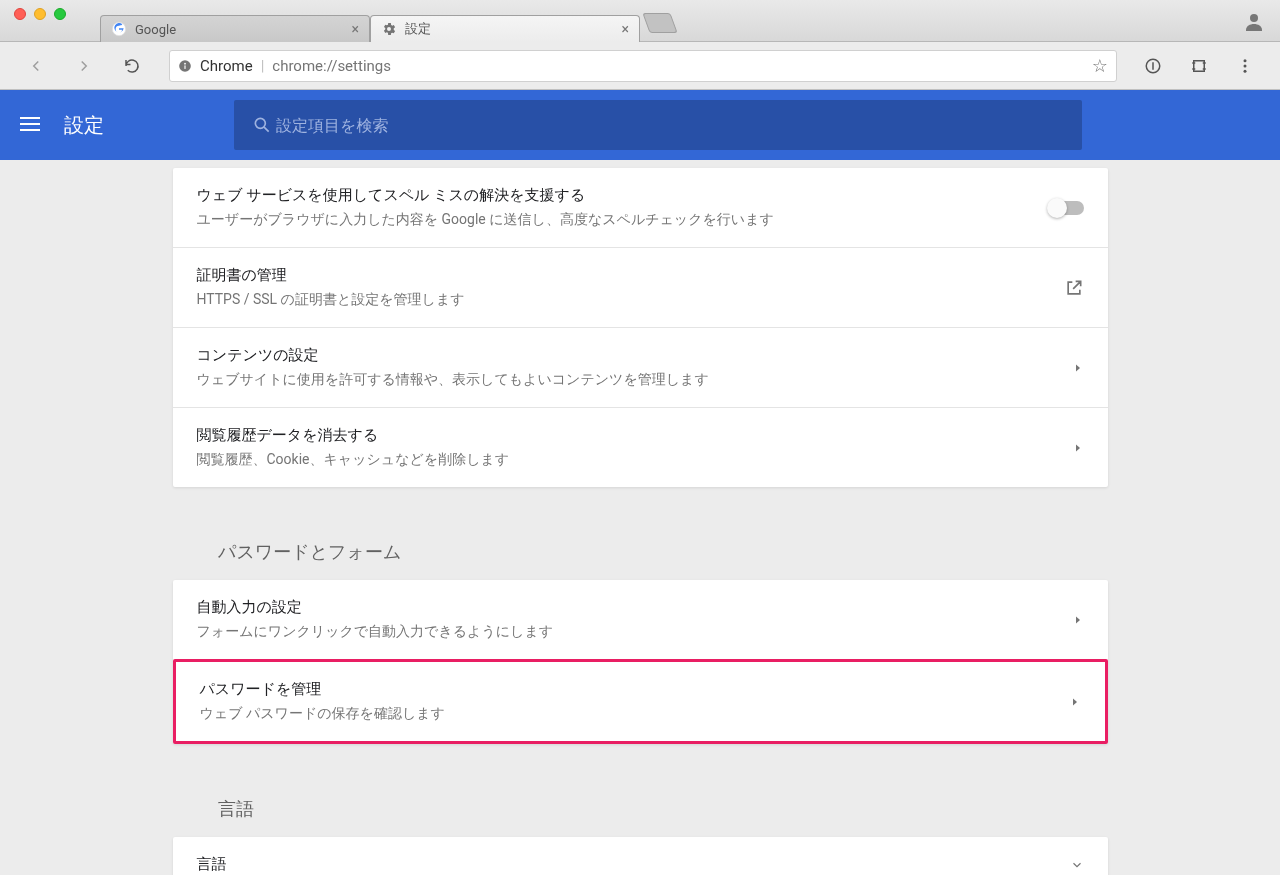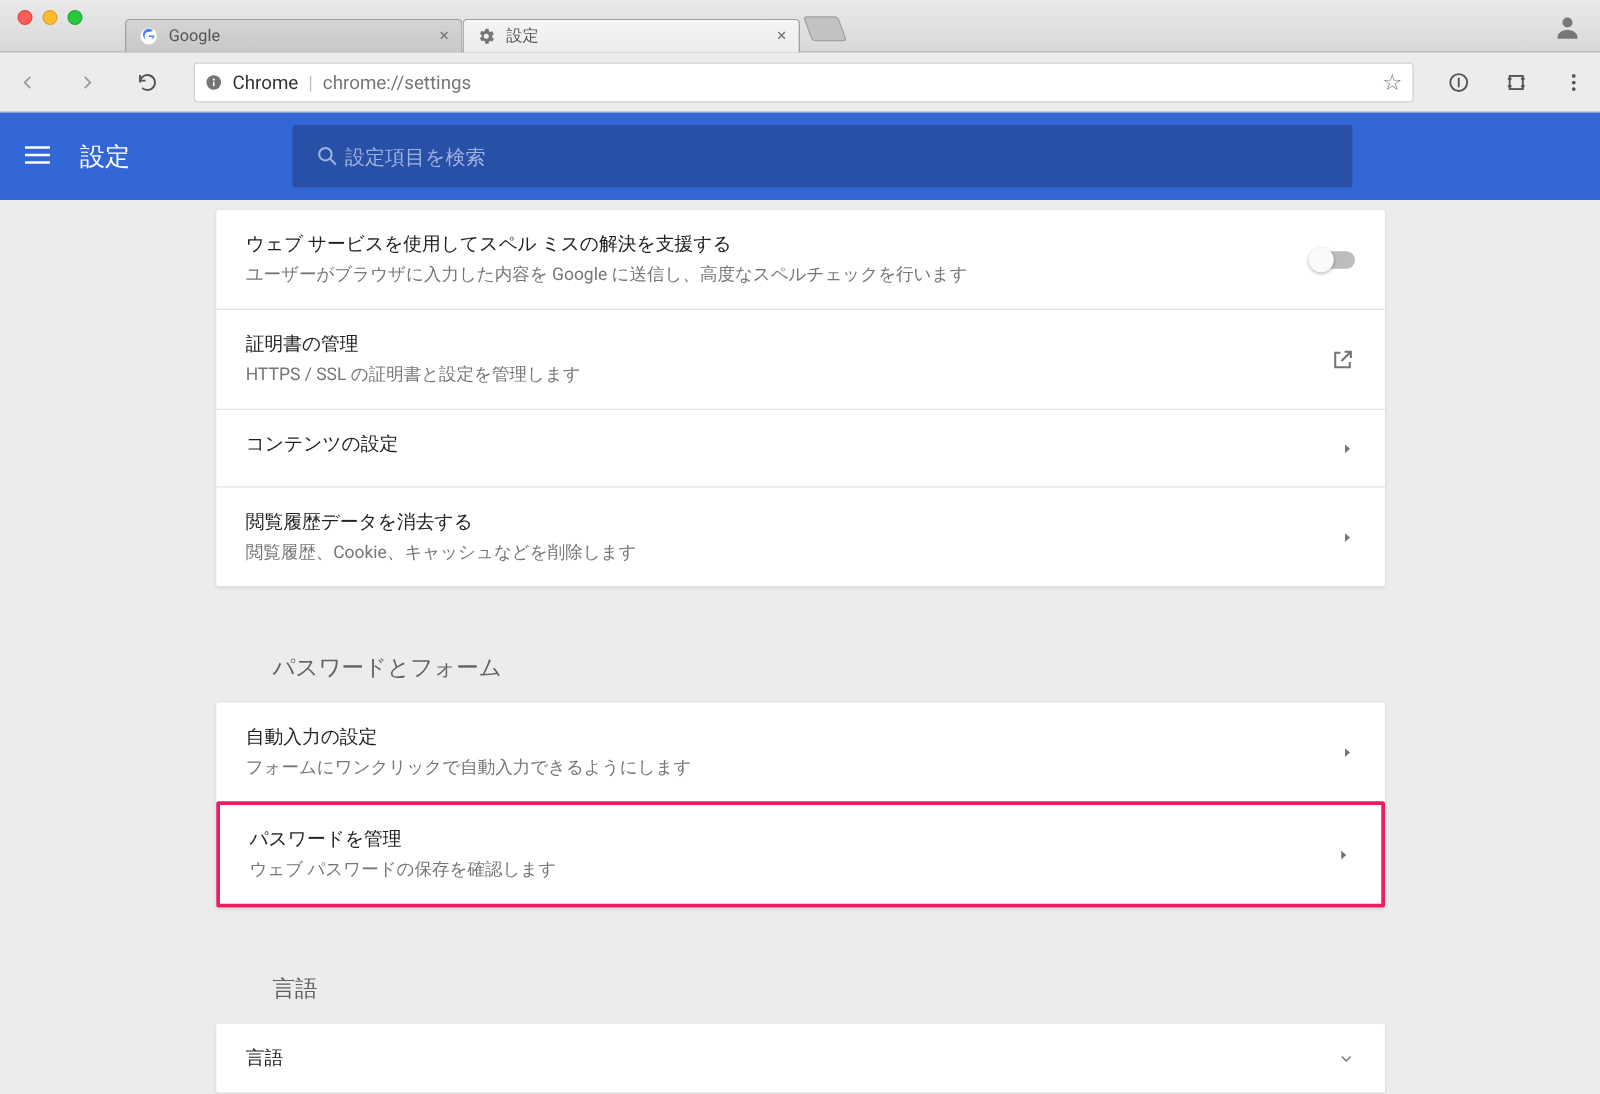--- a/index.html
+++ b/index.html
@@ -16,21 +16,21 @@
 .tab { display: flex; align-items: center; height: 27px; padding: 0 10px; border: 1px solid #a0a0a0; border-bottom: none; border-top-left-radius: 4px; border-top-right-radius: 4px; min-width: 270px; font-size: 13px; color: #555; position: relative; }
 .tab.inactive { background: linear-gradient(#d4d4d4, #c8c8c8); }
 .tab.active { background: linear-gradient(#f5f5f5, #ececec); z-index: 2; }
 .tab-icon { width: 16px; height: 16px; margin-right: 8px; display: inline-flex; align-items: center; justify-content: center; }
 .tab-close { position: absolute; right: 10px; color: #777; font-size: 14px; cursor: pointer; }
 .new-tab { width: 28px; height: 20px; background: #c2c2c2; border-radius: 3px; margin-left: 6px; border: 1px solid #a0a0a0; transform: skewX(20deg); align-self: center; }
 
 .profile-icon { position: absolute; right: 14px; top: 10px; width: 24px; height: 24px; color: #777; }
 
 
-.toolbar { height: 48px; background: #ececec; display: flex; align-items: center; padding: 0 11px; border-bottom: 1px solid #c0c0c0; gap: 26px; }
+.toolbar { height: 48px; background: #ececec; display: flex; align-items: center; padding: 0 25px; border-bottom: 1px solid #c0c0c0; gap: 26px; }
 .nav-btn { width: 22px; height: 22px; color: #9e9e9e; display: flex; align-items: center; justify-content: center; }
 .nav-btn.enabled { color: #555; }
 .omnibox { flex: 1; height: 32px; background: #fff; border: 1px solid #d0d0d0; border-radius: 3px; display: flex; align-items: center; padding: 0 8px; gap: 8px; font-size: 15px; }
 .omnibox .lock { color: #757575; font-size: 13px; }
 .omnibox .chrome-label { color: #333; }
 .omnibox .divider { color: #c0c0c0; }
 .omnibox .url-text { color: #757575; }
 .omnibox .star { margin-left: auto; color: #757575; font-size: 18px; }
 .tb-icon { width: 20px; height: 20px; color: #555; display: flex; align-items: center; justify-content: center; }
 
@@ -190,20 +190,21 @@
       </div>
       <span class="external-icon">
         <svg width="20" height="20" viewBox="0 0 24 24" fill="none" stroke="#757575" stroke-width="2">
             <path d="M14 4h6v6M20 4l-9 9M19 14v5H5V5h5"></path>
           </svg>
       </span>
     </div>
     <div class="row">
       <div class="row-text">
         <div class="row-title">コンテンツの設定</div>
+        <div class="row-desc">ウェブサイトに使用を許可する情報や、表示してもよいコンテンツを管理します</div>
       </div>
       <span class="arrow-icon">
         <svg width="12" height="12" viewBox="0 0 24 24" fill="#757575">
             <path d="M8 5l8 7-8 7z"></path>
           </svg>
       </span>
     </div>
     <div class="row">
       <div class="row-text">
         <div class="row-title">閲覧履歴データを消去する</div>

